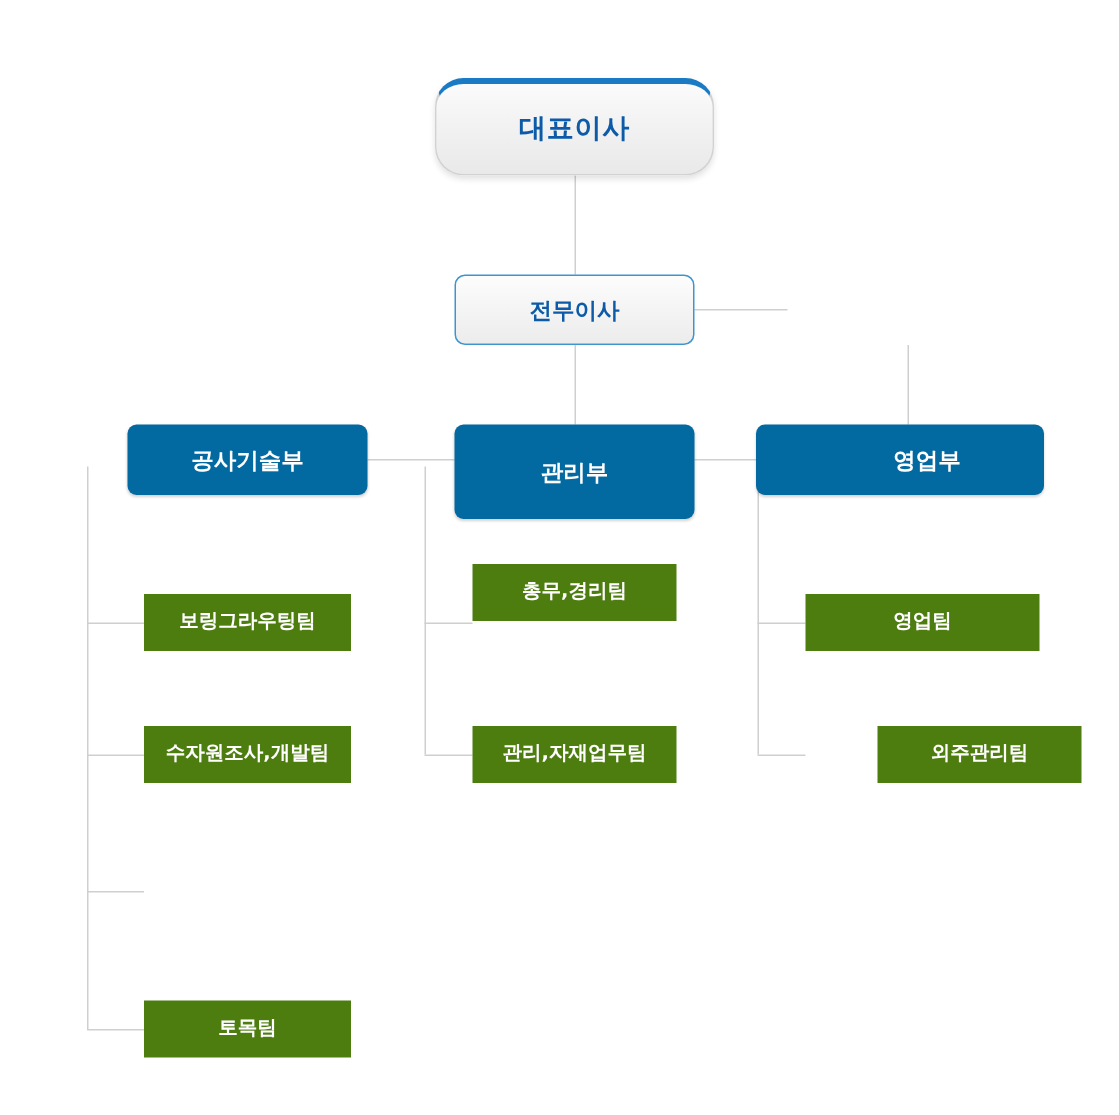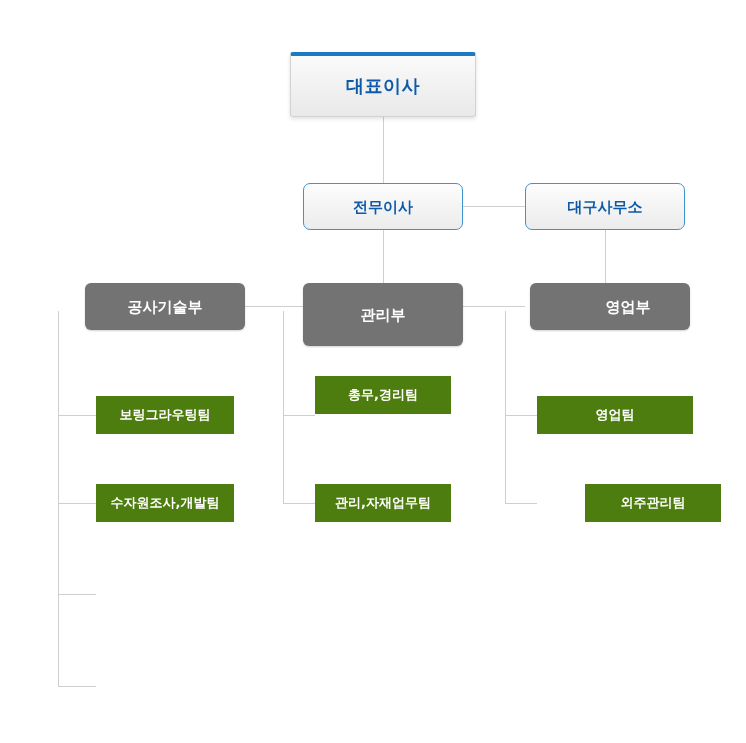--- a/index.html
+++ b/index.html
@@ -37,21 +37,21 @@
     justify-content: center;
     text-align: center;
     line-height: 1.2;
     white-space: nowrap;
   }
 
   
   .node.ceo {
     border: 1px solid #d2d2d2;
     border-top: 4px solid #1a7ac4;
-    border-radius: 3px;
+    border-radius: 19px;
     background: linear-gradient(to bottom, #fbfbfb 0%, #f2f2f2 45%, #e9e9e9 100%);
     box-shadow: 0 2px 4px rgba(0,0,0,0.12);
     color: #0d5ba8;
     font-size: 18px;
     font-weight: bold;
     letter-spacing: 0.5px;
   }
 
   
   .node.exec {
@@ -59,21 +59,21 @@
     border-radius: 7px;
     background: linear-gradient(to bottom, #fdfdfd 0%, #f4f4f4 50%, #ececec 100%);
     color: #0d5ba8;
     font-size: 15px;
     font-weight: bold;
   }
 
   
   .node.dept {
     border-radius: 6px;
-    background: #737373;
+    background: #0369a1;
     color: #ffffff;
     font-size: 15px;
     font-weight: bold;
     box-shadow: 0 1px 2px rgba(0,0,0,0.18);
   }
 
   
   .node.team {
     border-radius: 0;
     background: #4d7c0f;
@@ -110,33 +110,33 @@
   <div class="line h" style="left:283px; top:503px; width:32px;"></div>
 
   <div class="line v" style="left:505px; top:311px; height:192px;"></div>
   <div class="line h" style="left:505px; top:415px; width:32px;"></div>
   <div class="line h" style="left:505px; top:503px; width:32px;"></div>
 
   <div class="node ceo" style="left:290px; top:52px; width:186px; height:65px;">대표이사</div>
 
   <div class="node exec" style="left:303px; top:183px; width:160px; height:47px;">전무이사</div>
 
-  <div class="node exec" style="left:525px; top:183px; width:160px; height:47px;">대구사무소</div>
 
   <div class="node dept" style="left:85px; top:283px; width:160px; height:47px;">공사기술부</div>
 
   <div class="node dept" style="left:303px; top:283px; width:160px; height:63px;">관리부</div>
 
-  <div class="node dept" style="left:530px; top:283px; width:160px; height:47px;padding-left:36px;">영업부</div>
+  <div class="node dept" style="left:504px; top:283px; width:192px; height:47px;padding-left:36px;">영업부</div>
 
   <div class="node team" style="left:96px; top:396px; width:138px; height:38px;">보링그라우팅팀</div>
 
   <div class="node team" style="left:96px; top:484px; width:138px; height:38px;">수자원조사,개발팀</div>
 
 
+  <div class="node team" style="left:96px; top:667px; width:138px; height:38px;">토목팀</div>
 
   <div class="node team" style="left:315px; top:376px; width:136px; height:38px;">총무,경리팀</div>
 
   <div class="node team" style="left:315px; top:484px; width:136px; height:38px;">관리,자재업무팀</div>
 
   <div class="node team" style="left:537px; top:396px; width:156px; height:38px;">영업팀</div>
 
   <div class="node team" style="left:537px; top:484px; width:136px; height:38px;margin-left:48px;">외주관리팀</div>
 
 </div>

